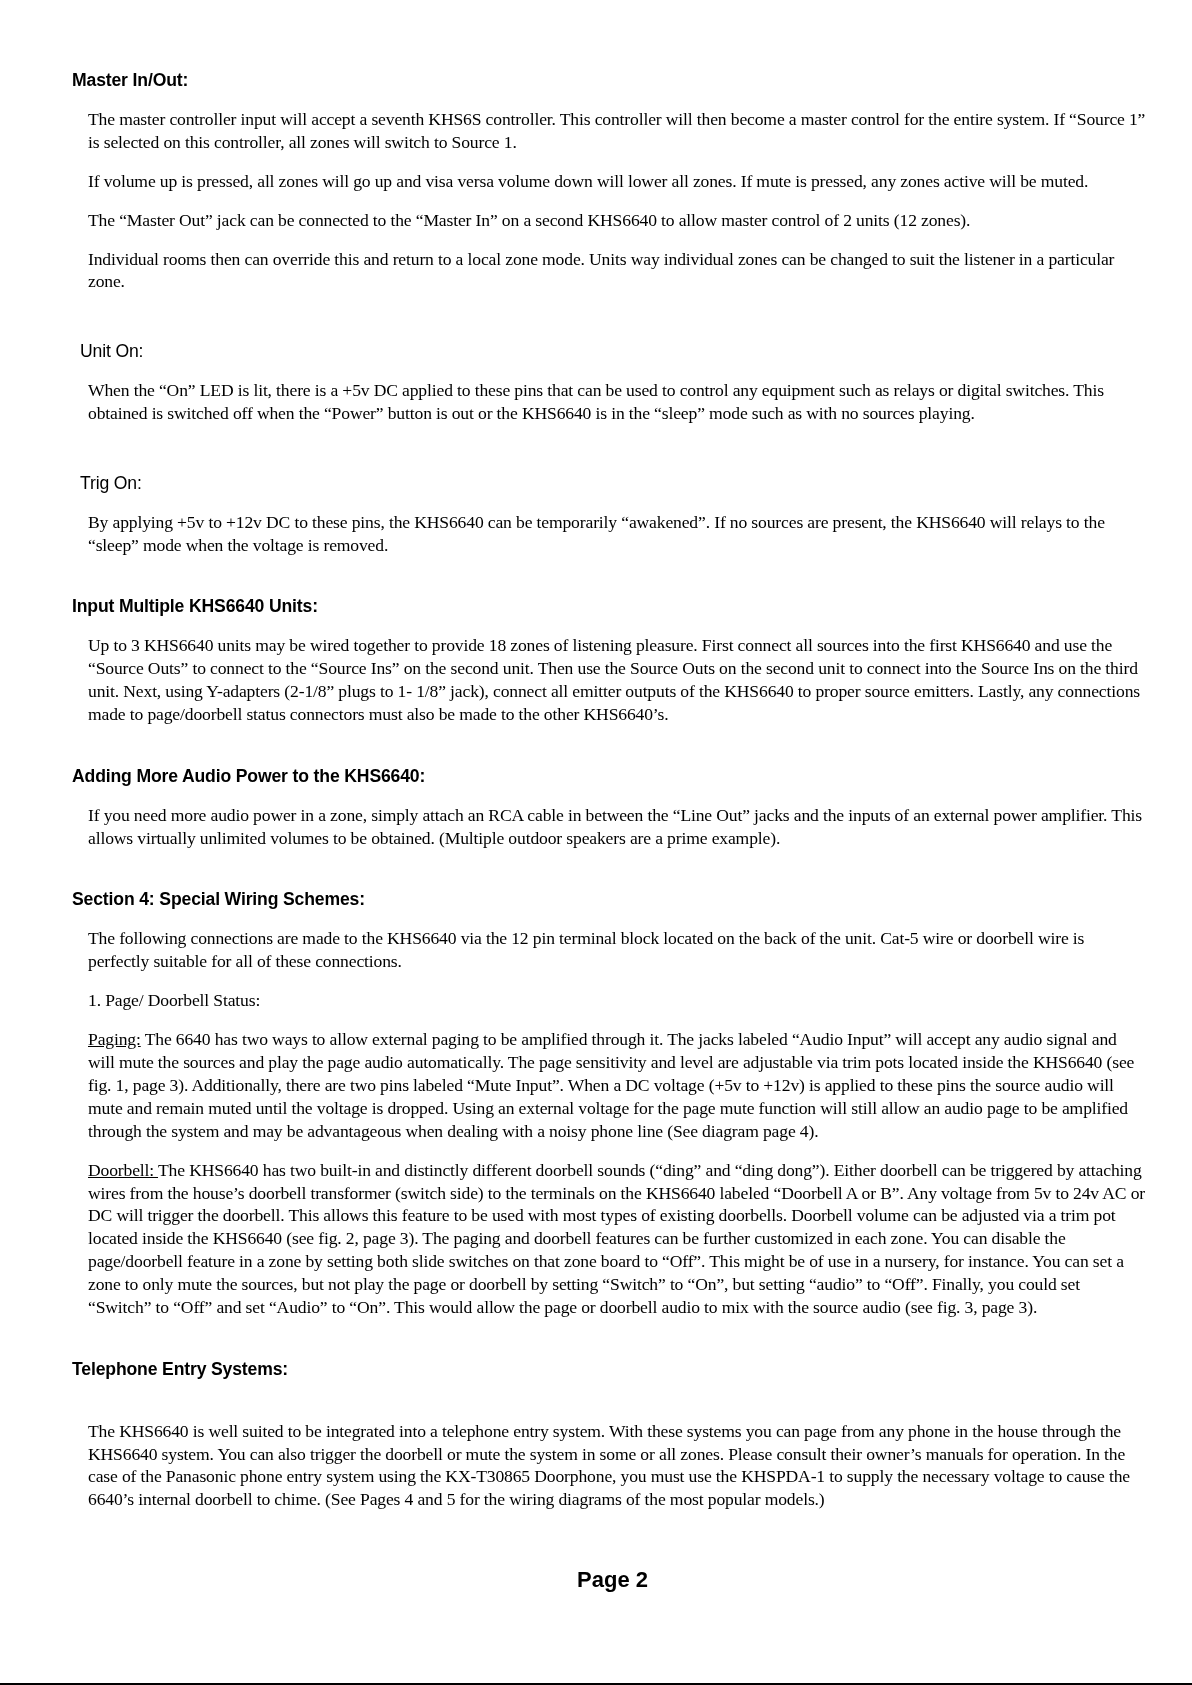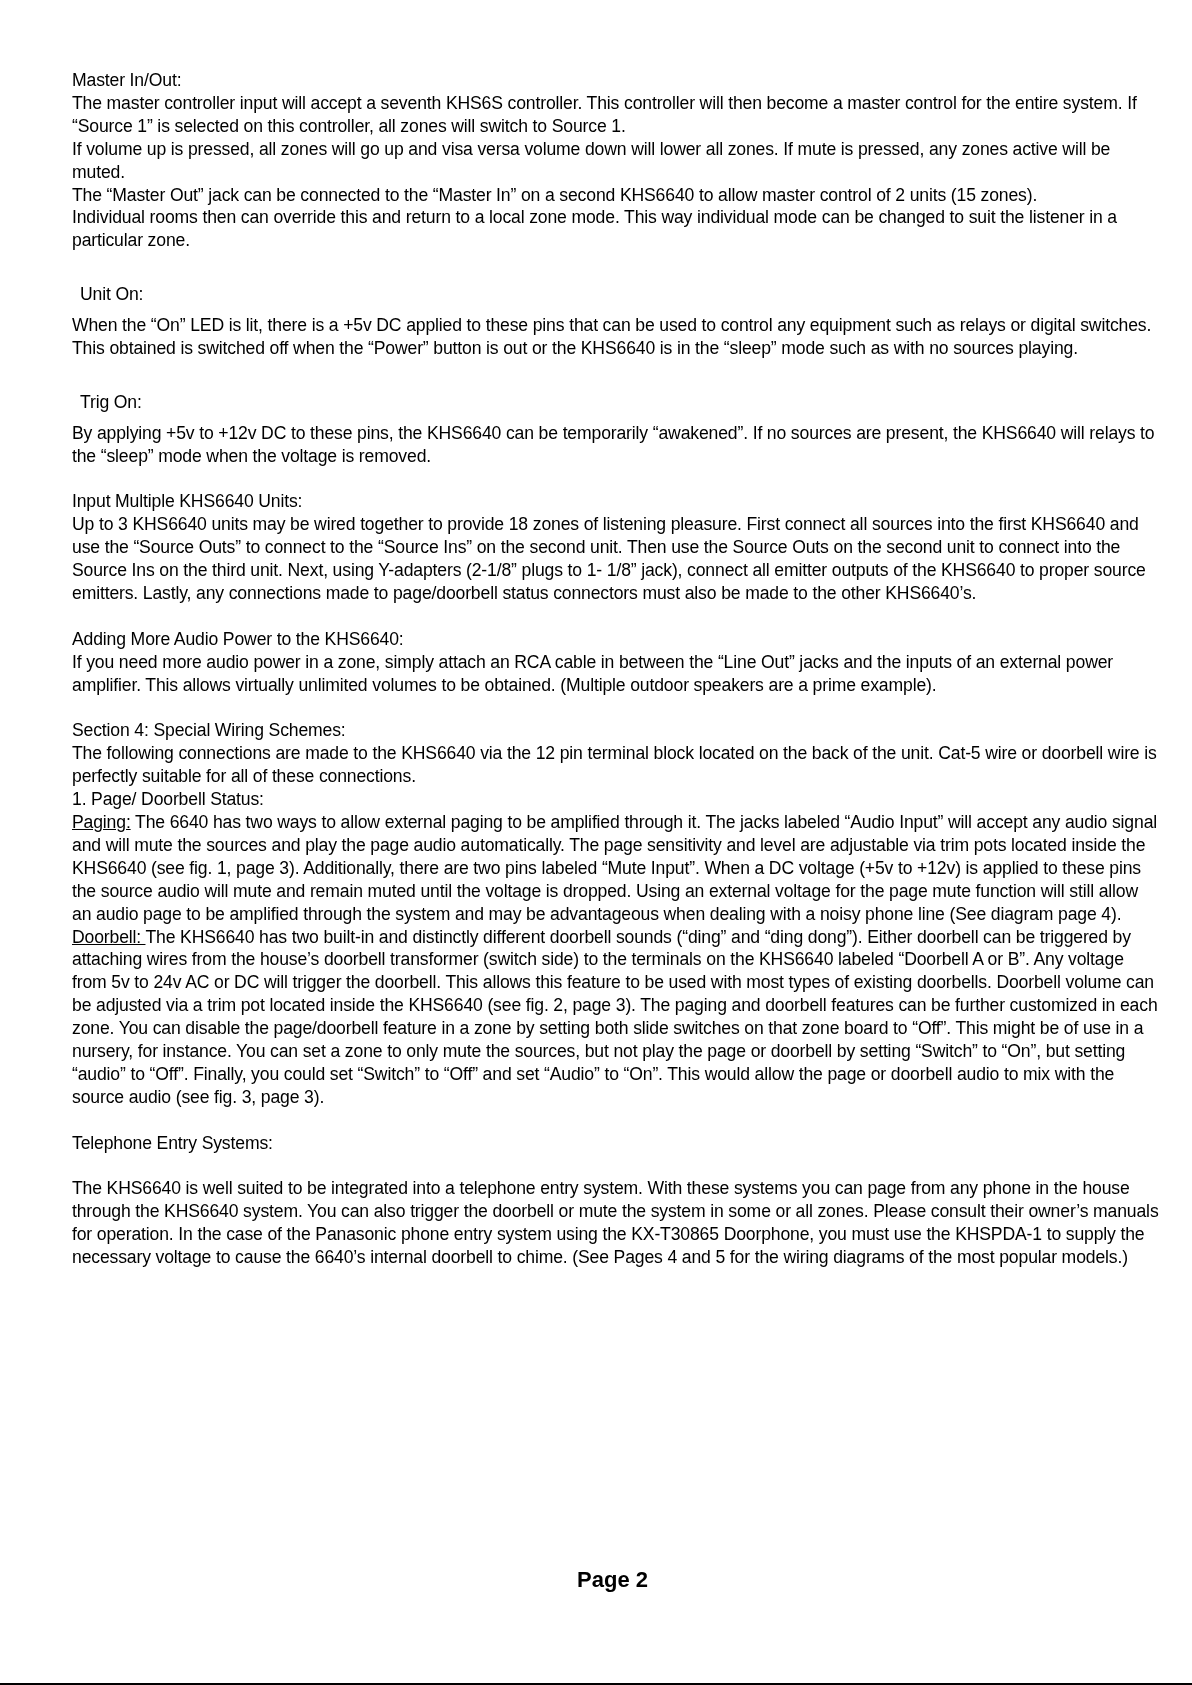--- a/index.html
+++ b/index.html
@@ -18,25 +18,26 @@
     .page {
       position: absolute;
       left: 72px;
       top: 69px;
       width: 1090px;
       font-size: 17.6px;
       line-height: 22.9px;
       letter-spacing: -0.15px;
     }
     .para {
-      margin: 0;
+      margin: 16px;
       padding: 0;
+      font-family: Liberation Serif, serif;
     }
     .heading {
-      font-weight: normal;
+      font-weight: bold;
       margin: 0;
     }
     .plain-heading {
       font-weight: normal;
       margin: 8px;
     }
     .gap {
       height: 22.9px;
     }
     .ul {
@@ -63,22 +64,22 @@
   </style>
 </head>
 <body>
 
 <div class="page">
 
   <div>
     <p class="heading">Master In/Out:</p>
     <p class="para">The master controller input will accept a seventh KHS6S controller. This controller will then become a master control for the entire system. If “Source 1” is selected on this controller, all zones will switch to Source 1.</p>
     <p class="para">If volume up is pressed, all zones will go up and visa versa volume down will lower all zones. If mute is pressed, any zones active will be muted.</p>
-    <p class="para">The “Master Out” jack can be connected to the “Master In” on a second KHS6640 to allow master control of 2 units (15 zones).</p>
-    <p class="para">Individual rooms then can override this and return to a local zone mode. This way individual mode can be changed to suit the listener in a particular zone.</p>
+    <p class="para">The “Master Out” jack can be connected to the “Master In” on a second KHS6640 to allow master control of 2 units (12 zones).</p>
+    <p class="para">Individual rooms then can override this and return to a local zone mode. Units way individual zones can be changed to suit the listener in a particular zone.</p>
   </div>
   <div class="gap"></div>
 
   <div>
     <p class="plain-heading">Unit On:</p>
     <p class="para">When the “On” LED is lit, there is a +5v DC applied to these pins that can be used to control any equipment such as relays or digital switches. This obtained is switched off when the “Power” button is out or the KHS6640 is in the “sleep” mode such as with no sources playing.</p>
   </div>
   <div class="gap"></div>
 
   <div>

